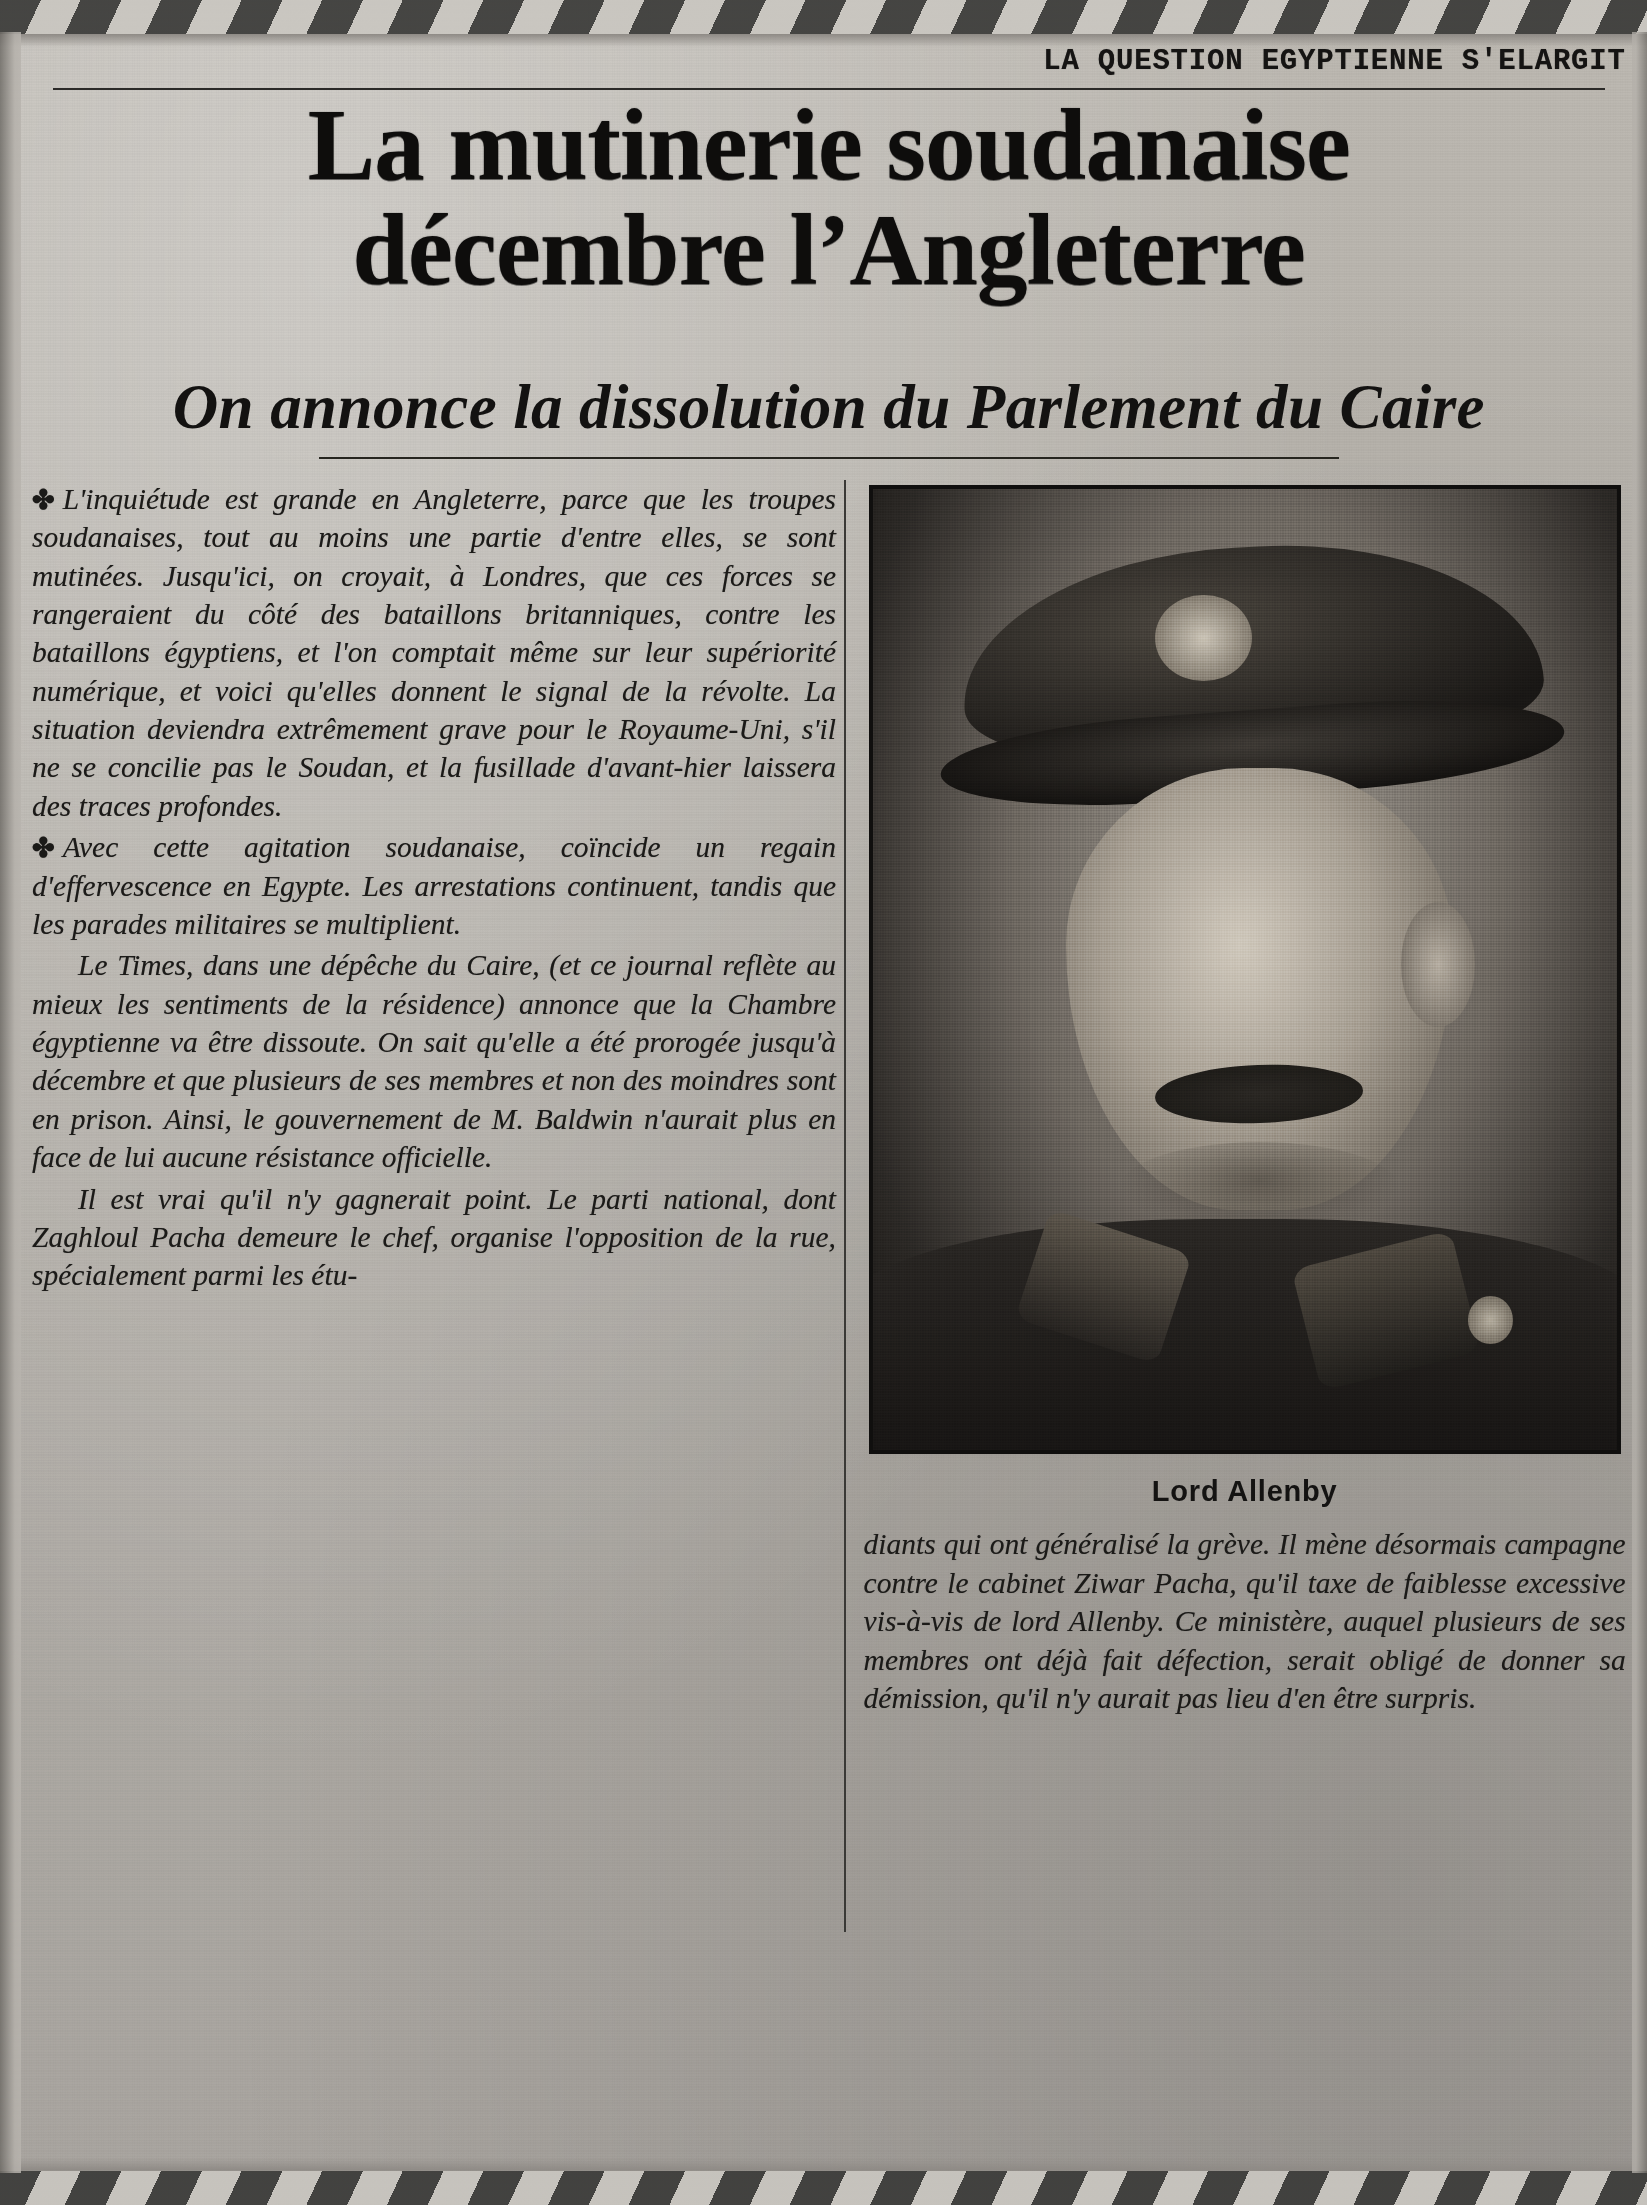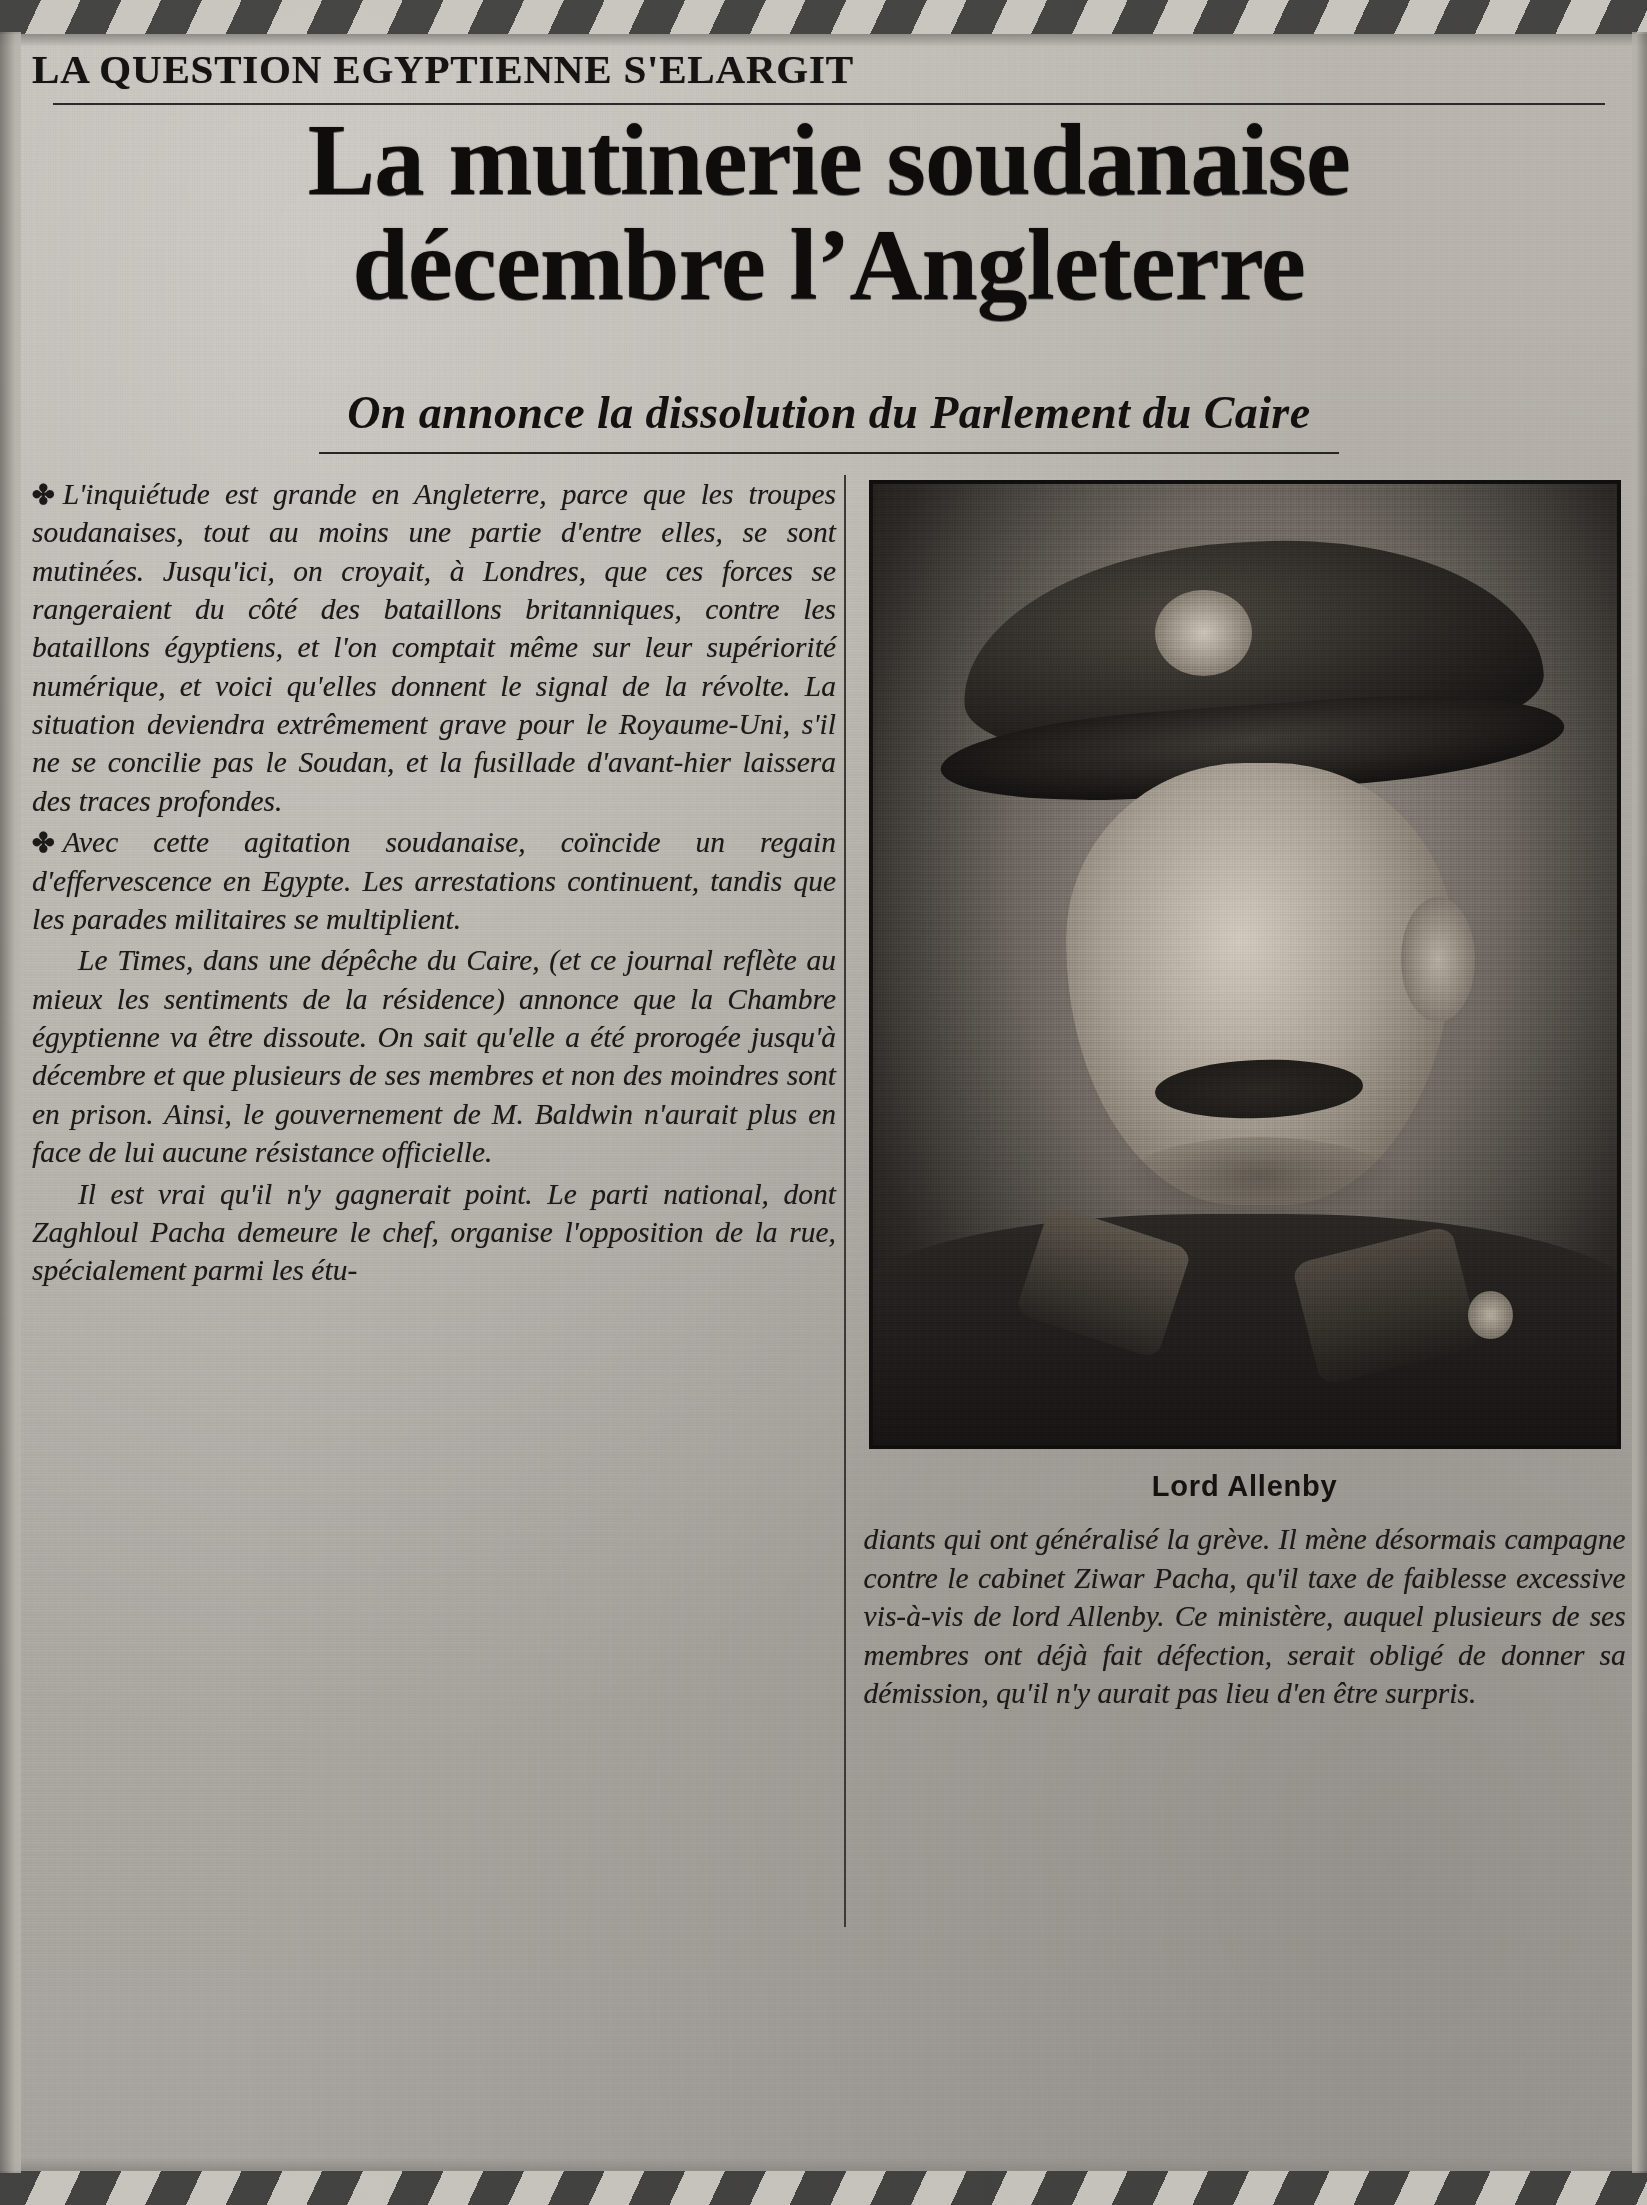--- a/index.html
+++ b/index.html
@@ -77,24 +77,24 @@
   #content {
     position: absolute;
     left: 32px;
     right: 22.3px;
     top: 37px;
     bottom: 37px;
   }
 
   
   #kicker {
-    text-align: left;
-    font-family: Liberation Serif, serif;
-    font-weight: 700;
-    font-size: 41px;
+    text-align: right;
+    font-family: Liberation Mono, monospace;
+    font-weight: 700;
+    font-size: 29px;
     letter-spacing: 0.8px;
     color: #151413;
     padding-top: 8px;
     padding-bottom: 4.8px;
     text-shadow: 0 0 0.8px rgba(0,0,0,.5);
   }
   .rule-thin {
     height: 2.4px;
     background: #2b2a28;
     margin: 4.8px 21px 0 21px;
@@ -113,21 +113,21 @@
     text-shadow: 0 0.8px 0 rgba(0,0,0,.45), 0 0 1.6px rgba(0,0,0,.35);
   }
   #headline .l2 { display:block; }
 
   
   #subhead {
     text-align: center;
     font-family: "Liberation Serif", serif;
     font-style: italic;
     font-weight: 700;
-    font-size: 46px;
+    font-size: 63px;
     color: #131211;
     margin-top: 37px;
     letter-spacing: 0.4px;
   }
   #subrule {
     height: 2.4px;
     background: #26251f;
     margin: 12.8px 287px 0 287px;
   }
 

